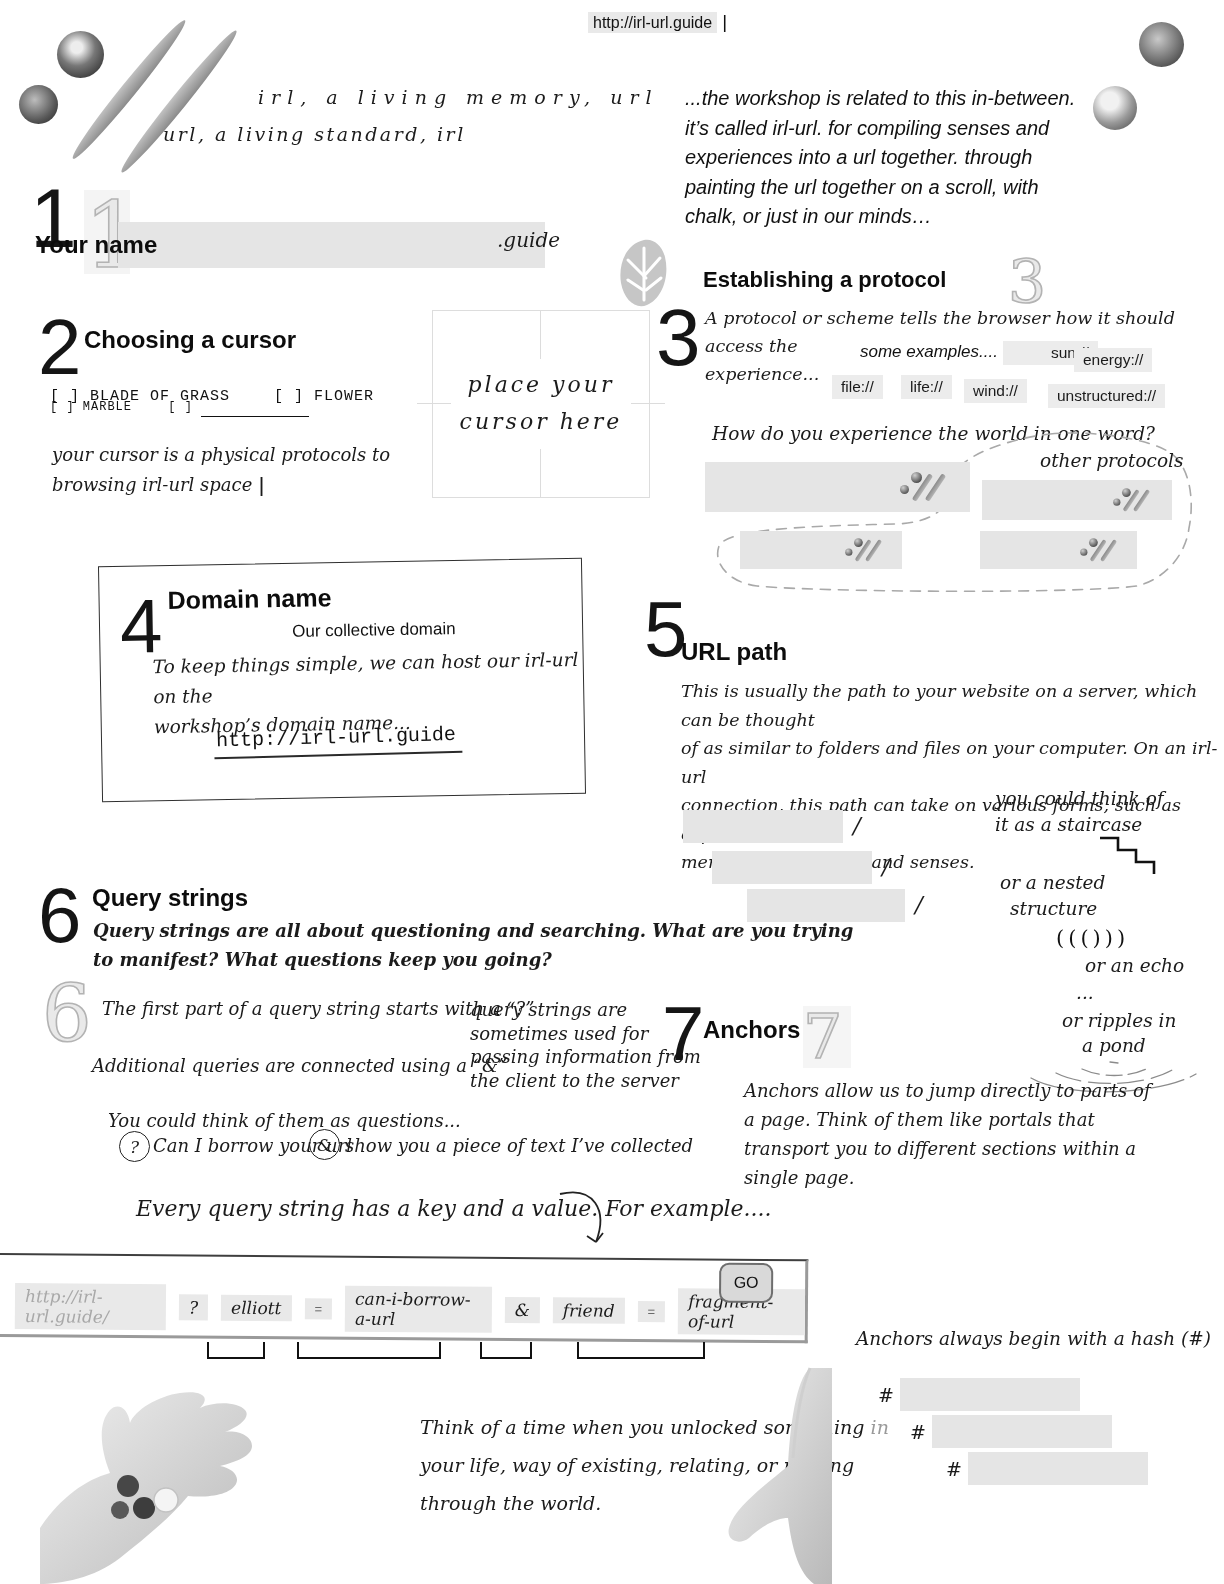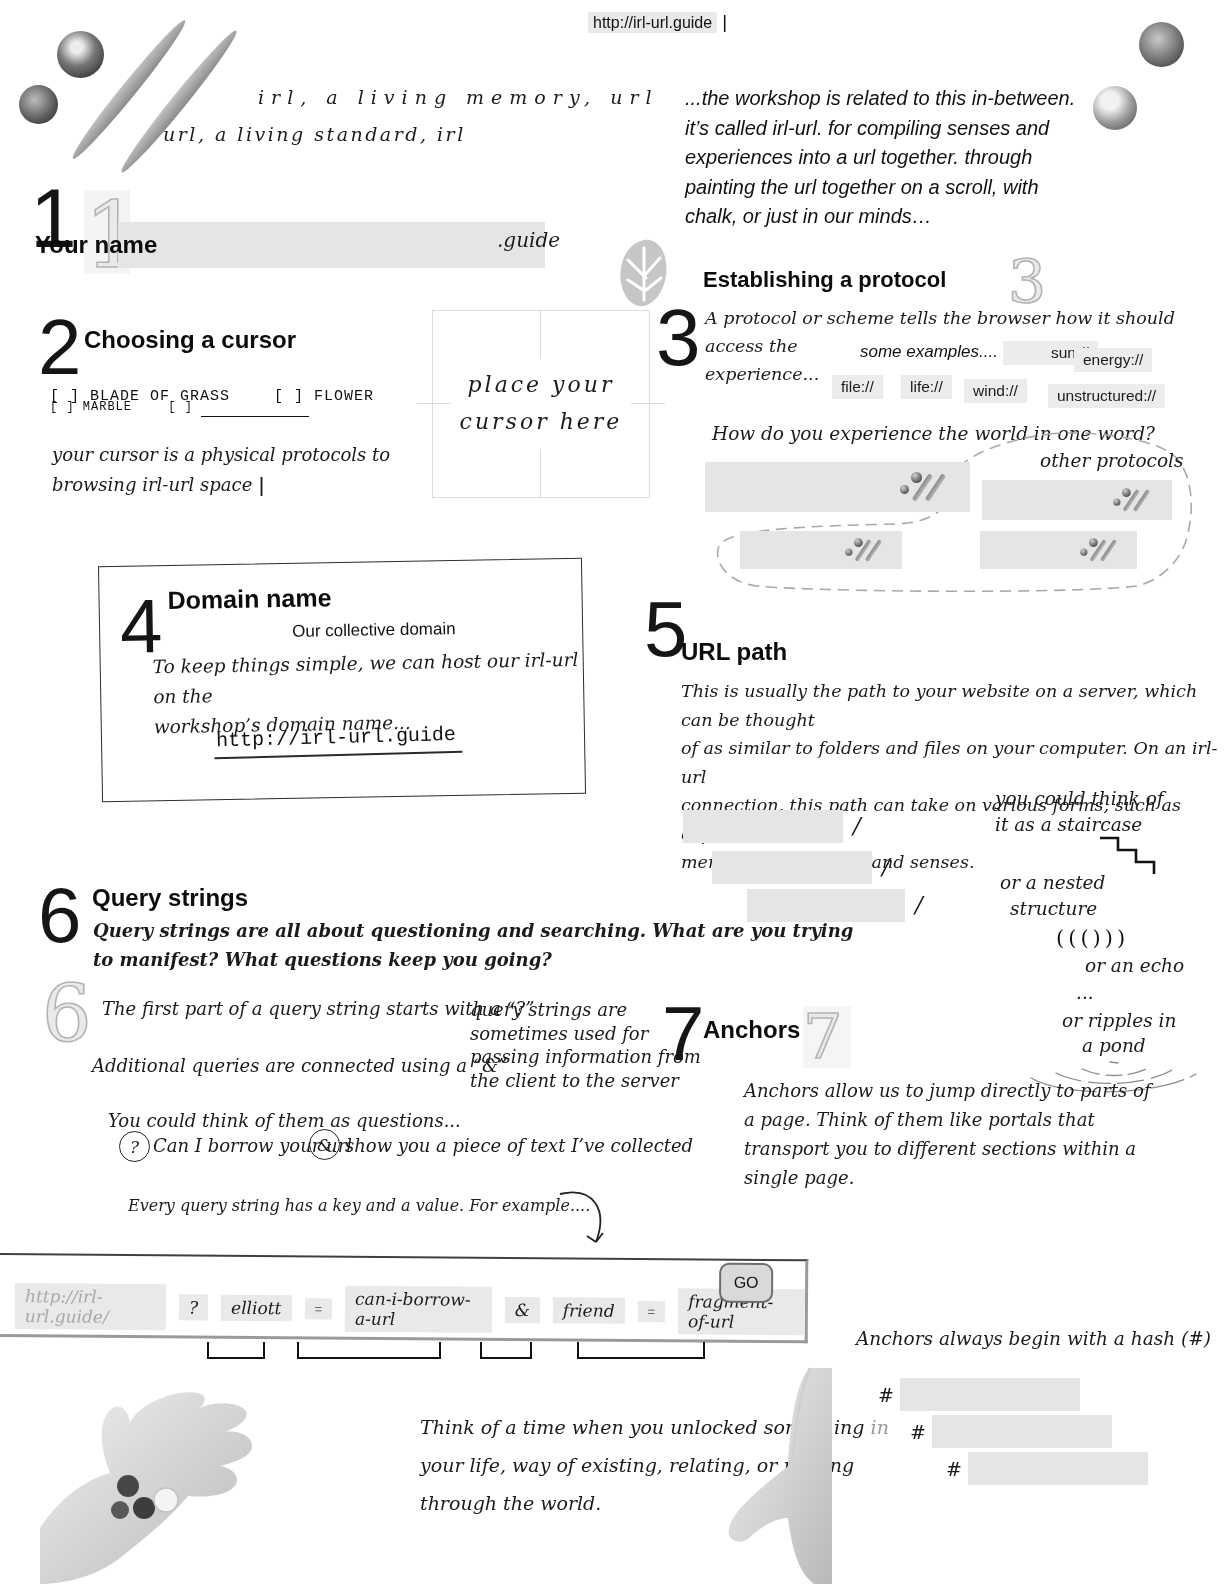--- a/index.html
+++ b/index.html
@@ -257,21 +257,21 @@
   <div class="abs scr" style="left:108px;top:1110px;font-size:18px;">You could think of them as questions...</div>
   <div class="abs circ scr" style="left:119px;top:1131px;">
       <span>?</span>
     </div>
   <div class="abs scr" style="left:153px;top:1135px;font-size:18px;">Can I borrow your url</div>
   <div class="abs circ scr" style="left:309px;top:1129px;">
       <span>&amp;</span>
     </div>
   <div class="abs scr" style="left:345px;top:1135px;font-size:18px;">show you a piece of text I’ve collected</div>
 
-  <div class="abs scr" style="left:128px;top:1196px;font-size:16px;">Every query string has a key and a value. For example....</div>
+  <div class="abs scr" style="left:136px;top:1196px;font-size:22px;">Every query string has a key and a value. For example....</div>
   <svg class="abs" style="left:552px;top:1186px;" width="64" height="66" viewBox="0 0 64 66">
     <path d="M8,8 C42,0 56,24 44,56" fill="none" stroke="#222" stroke-width="1.8"></path>
     <path d="M44,56 l-9,-6 M44,56 l7,-9" fill="none" stroke="#222" stroke-width="1.8"></path>
   </svg>
 
   <div class="abs num" style="left:662px;top:996px;font-size:76px;">7</div>
   <div class="abs h" style="left:703px;top:1016px;font-size:24px;">Anchors</div>
   <div class="abs" style="left:803px;top:1006px;width:48px;height:62px;background:#f5f5f5;">
     <span class="handnum" style="font-size:62px;">7</span>
   </div>

